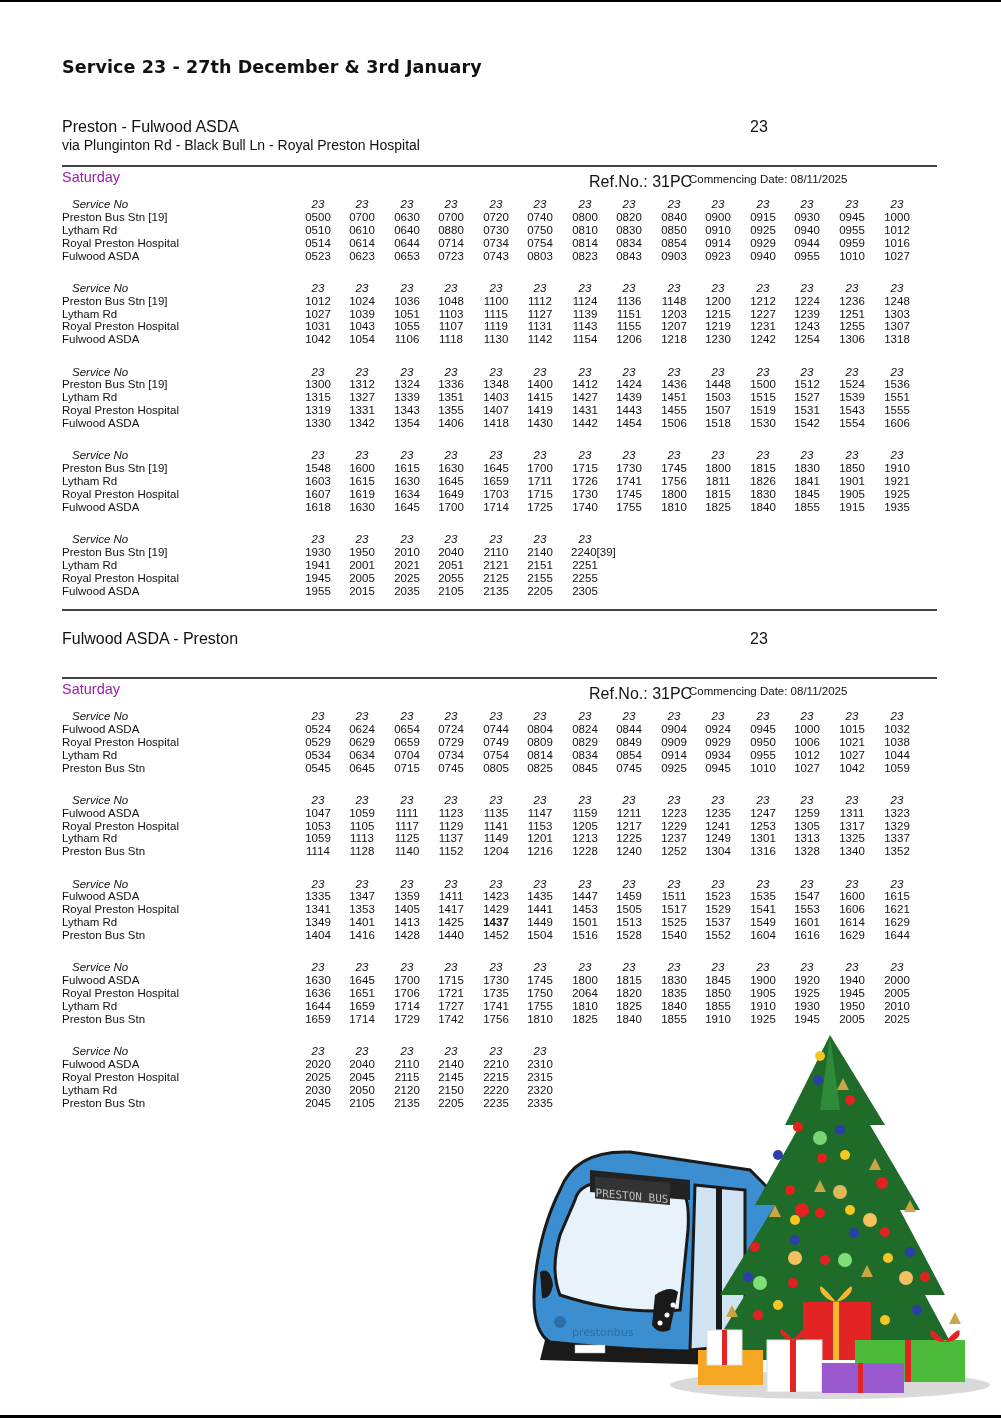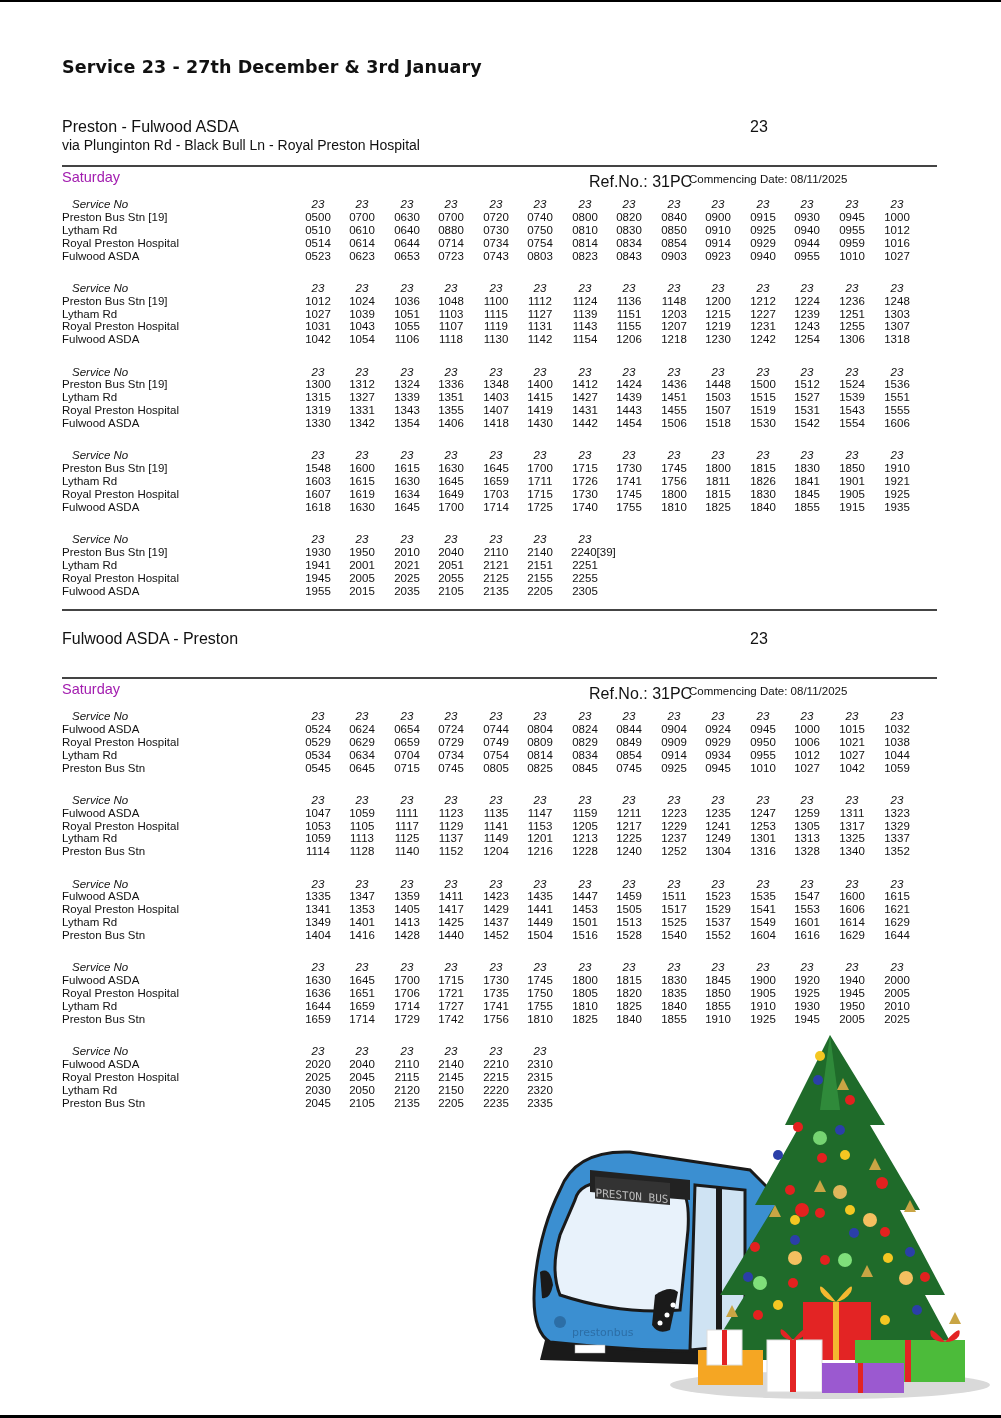--- a/index.html
+++ b/index.html
@@ -678,21 +678,21 @@
           <span class="cell" style="left: 723px;">1553</span>
           <span class="cell" style="left: 768px;">1606</span>
           <span class="cell" style="left: 813px;">1621</span>
         </div>
         <div class="row" style="top: 38.7px;">
           <span class="label">Lytham Rd</span>
           <span class="cell" style="left: 234px;">1349</span>
           <span class="cell" style="left: 278px;">1401</span>
           <span class="cell" style="left: 323px;">1413</span>
           <span class="cell" style="left: 367px;">1425</span>
-          <span class="cell" style="left: 412px;">1437</span>
+          <span class="cell" style="left: 412px; font-weight: bold;">1437</span>
           <span class="cell" style="left: 456px;">1449</span>
           <span class="cell" style="left: 501px;">1501</span>
           <span class="cell" style="left: 545px;">1513</span>
           <span class="cell" style="left: 590px;">1525</span>
           <span class="cell" style="left: 634px;">1537</span>
           <span class="cell" style="left: 679px;">1549</span>
           <span class="cell" style="left: 723px;">1601</span>
           <span class="cell" style="left: 768px;">1614</span>
           <span class="cell" style="left: 813px;">1629</span>
         </div>
@@ -750,21 +750,21 @@
           <span class="cell" style="left: 813px;">2000</span>
         </div>
         <div class="row" style="top: 25.8px;">
           <span class="label">Royal Preston Hospital</span>
           <span class="cell" style="left: 234px;">1636</span>
           <span class="cell" style="left: 278px;">1651</span>
           <span class="cell" style="left: 323px;">1706</span>
           <span class="cell" style="left: 367px;">1721</span>
           <span class="cell" style="left: 412px;">1735</span>
           <span class="cell" style="left: 456px;">1750</span>
-          <span class="cell" style="left: 501px;">1805</span>
+          <span class="cell" style="left: 501px;">2064</span>
           <span class="cell" style="left: 545px;">1820</span>
           <span class="cell" style="left: 590px;">1835</span>
           <span class="cell" style="left: 634px;">1850</span>
           <span class="cell" style="left: 679px;">1905</span>
           <span class="cell" style="left: 723px;">1925</span>
           <span class="cell" style="left: 768px;">1945</span>
           <span class="cell" style="left: 813px;">2005</span>
         </div>
         <div class="row" style="top: 38.7px;">
           <span class="label">Lytham Rd</span>

